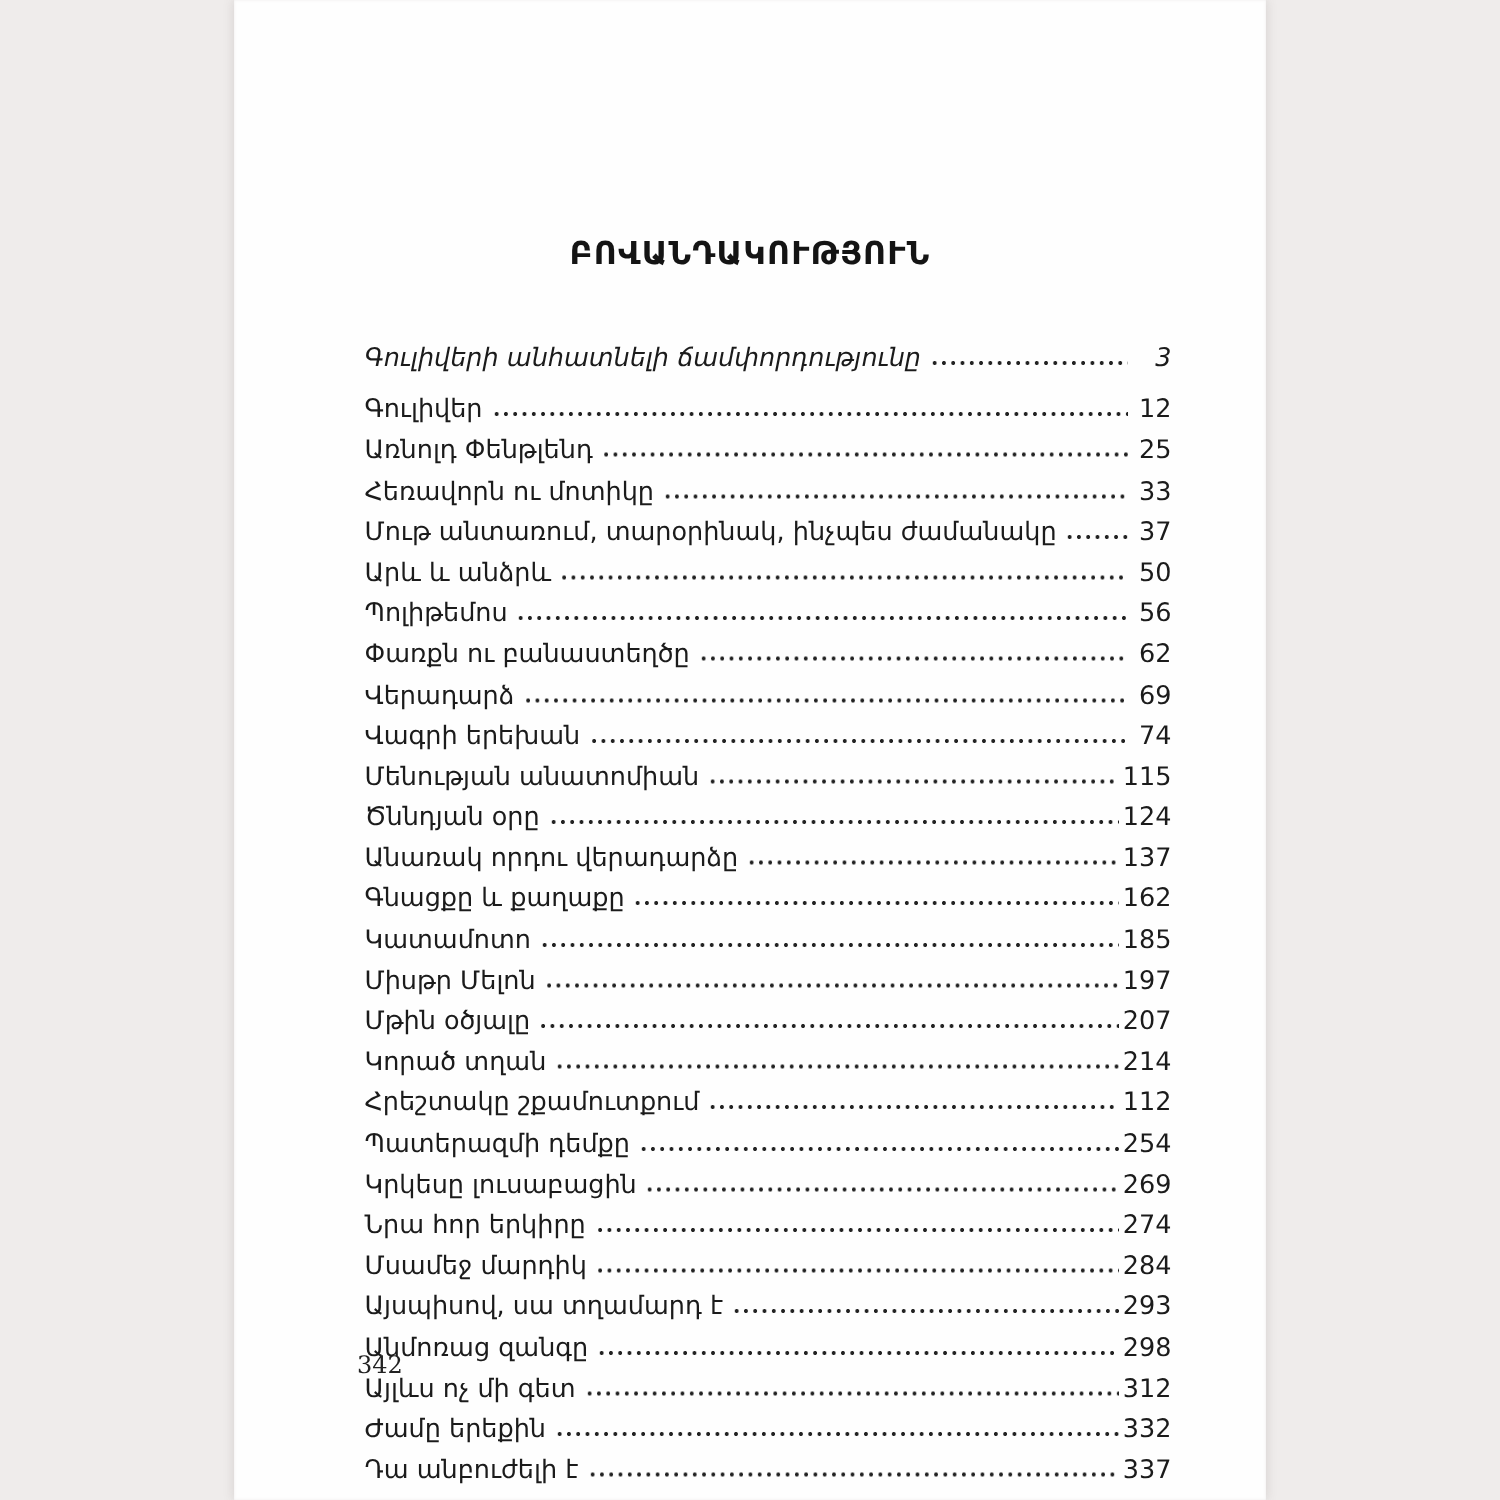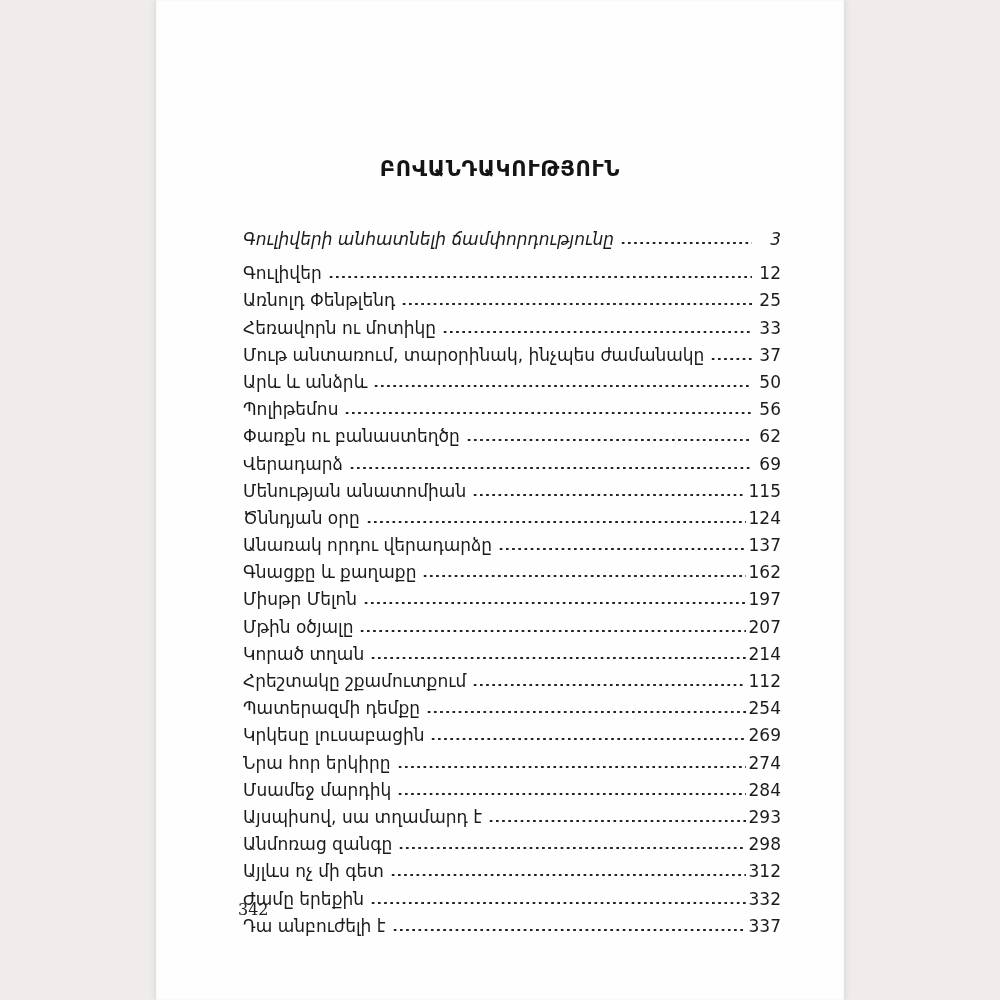--- a/index.html
+++ b/index.html
@@ -139,20 +139,25 @@
     <span class="dot-leader"></span>
     <span class="entry-page">62</span>
   </div>
 
   <div class="toc-row">
     <span class="entry-title">Վերադարձ</span>
     <span class="dot-leader"></span>
     <span class="entry-page">69</span>
   </div>
 
+  <div class="toc-row">
+    <span class="entry-title">Վագրի երեխան</span>
+    <span class="dot-leader"></span>
+    <span class="entry-page">74</span>
+  </div>
 
 
   <div class="toc-row">
     <span class="entry-title">Մենության անատոմիան</span>
     <span class="dot-leader"></span>
     <span class="entry-page">115</span>
   </div>
 
   <div class="toc-row">
     <span class="entry-title">Ծննդյան օրը</span>
@@ -165,20 +170,25 @@
     <span class="dot-leader"></span>
     <span class="entry-page">137</span>
   </div>
 
   <div class="toc-row">
     <span class="entry-title">Գնացքը և քաղաքը</span>
     <span class="dot-leader"></span>
     <span class="entry-page">162</span>
   </div>
 
+  <div class="toc-row">
+    <span class="entry-title">Կատամոտո</span>
+    <span class="dot-leader"></span>
+    <span class="entry-page">185</span>
+  </div>
 
   <div class="toc-row">
     <span class="entry-title">Միսթր Մելոն</span>
     <span class="dot-leader"></span>
     <span class="entry-page">197</span>
   </div>
 
   <div class="toc-row">
     <span class="entry-title">Մթին օծյալը</span>
     <span class="dot-leader"></span>

